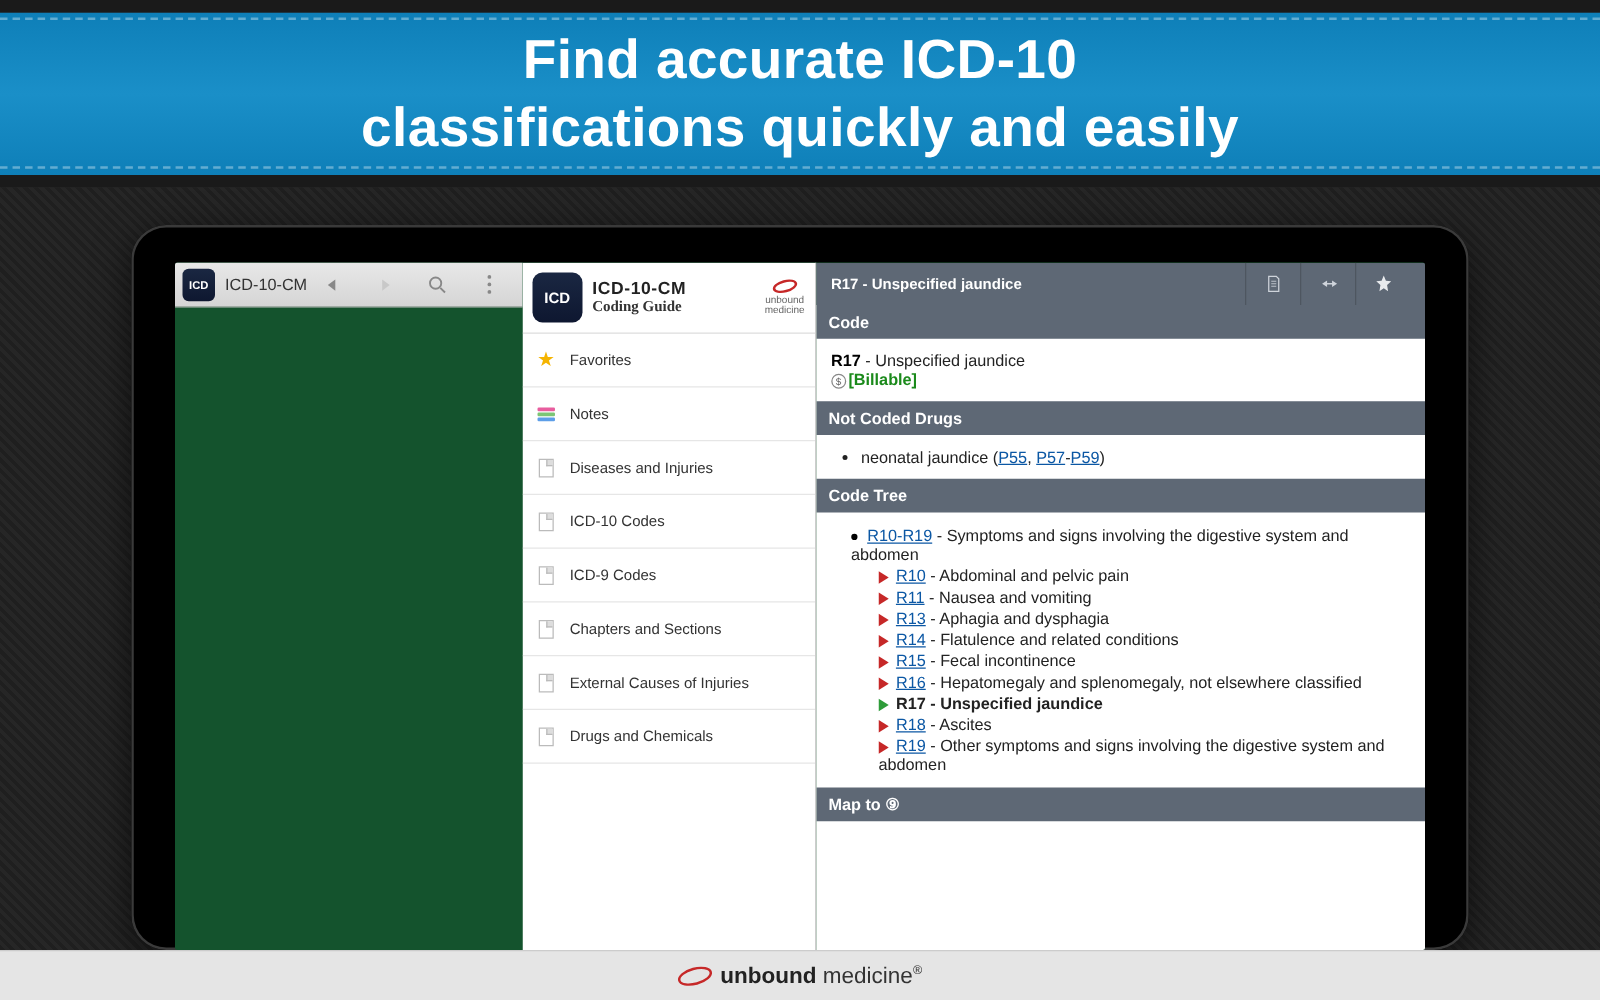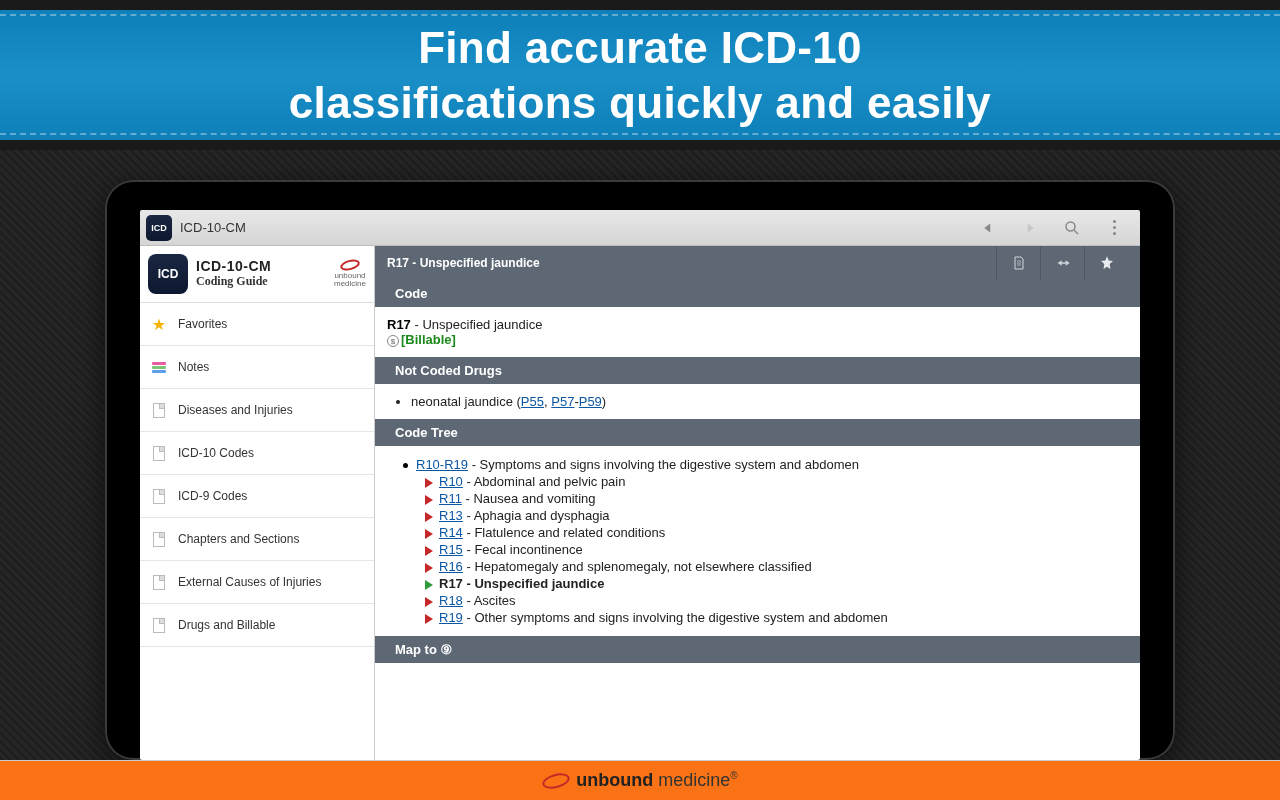--- a/index.html
+++ b/index.html
@@ -26,21 +26,21 @@
   background-image: repeating-linear-gradient(45deg, #1f1f1f 0, #1f1f1f 3px, #262626 3px, #262626 6px);
   height: 610px; position: relative; padding-top: 30px;
 }
 
 .tablet {
   margin: 0 auto; width: 1070px; height: 580px;
   background: #000; border-radius: 28px; padding: 30px 35px 0 35px;
   box-shadow: inset 0 0 0 2px #3a3a3a, 0 8px 30px rgba(0,0,0,0.6);
   overflow: hidden;
 }
-.screen { background: #14532d; height: 100%; border-radius: 2px; overflow: hidden; display: flex; flex-direction: column; }
+.screen { background: #14532d; height: 100%; border-radius: 2px; overflow: hidden; display: flex; }
 
 .appbar {
   height: 36px; background: linear-gradient(#e8e8e8,#d5d5d5);
   display: flex; align-items: center; padding: 0 6px;
   border-bottom: 1px solid #bdbdbd;
 }
 .appbar-icon {
   width: 26px; height: 26px; background: linear-gradient(#1a2742,#0e1730);
   border-radius: 5px; display: flex; align-items: center; justify-content: center;
   color: #fff; font-size: 9px; font-weight: bold; margin-right: 8px;
@@ -73,42 +73,42 @@
 .page-icon::after { content: ''; position: absolute; top: 0; right: 0; width: 4px; height: 4px; background: #ddd; border-left: 1px solid #bbb; border-bottom: 1px solid #bbb; }
 
 .main { flex: 1; display: flex; flex-direction: column; overflow: hidden; }
 .topic-bar { height: 34px; background: #5e6875; display: flex; align-items: center; padding: 0 12px; color: #fff; font-size: 12px; }
 .topic-title { flex: 1; font-weight: 600; }
 .topic-actions { display: flex; }
 .topic-btn { width: 44px; height: 34px; display: flex; align-items: center; justify-content: center; border-left: 1px solid #4e5660; cursor: pointer; }
 .topic-btn svg { width: 16px; height: 16px; fill: #cfd4db; }
 
 .content { flex: 1; overflow-y: auto; background: #fff; }
-.section-head { background: #5e6875; color: #fff; padding: 6px 20px; font-size: 13px; font-weight: 600; }
+.section-head { background: #5e6875; color: #fff; padding: 6px 10px; font-size: 13px; font-weight: 600; }
 .section-body { padding: 10px 12px; font-size: 13px; color: #222; }
 .code-line b { color: #000; }
 .billable { color: #1b8a1b; font-weight: 600; }
 .billable-icon { display: inline-block; width: 12px; height: 12px; border: 1px solid #888; border-radius: 50%; font-size: 8px; line-height: 11px; text-align: center; color: #666; margin-right: 2px; vertical-align: middle; }
 
 ul.plain { list-style: disc; padding-left: 24px; }
 .link { color: #0b57a4; text-decoration: underline; cursor: pointer; }
 
 .tree-root { font-size: 13px; }
 .tree-root .l1 { padding-left: 0; }
 .tree-root .l2 { padding-left: 16px; }
 .tree-root .l3 { padding-left: 38px; }
 .tree-row { padding: 1px 0; }
 .tri { display: inline-block; width: 0; height: 0; border-top: 5px solid transparent; border-bottom: 5px solid transparent; border-left: 8px solid #c62828; margin-right: 6px; vertical-align: middle; }
 .tri.green { border-left-color: #2e9c3a; }
 .bullet { display: inline-block; width: 5px; height: 5px; background: #000; border-radius: 50%; margin-right: 8px; vertical-align: middle; }
 .bold { font-weight: 700; }
 
 .footer {
   position: absolute; bottom: 0; left: 0; right: 0; height: 40px;
-  background: #f97316; border-top: 1px solid #ccc;
+  background: #e5e5e5; border-top: 1px solid #ccc;
   display: flex; align-items: center; justify-content: center;
 }
 .footer-logo { display: flex; align-items: center; gap: 6px; }
 .footer-swirl { width: 28px; height: 14px; border: 2.5px solid #c62828; border-radius: 50%; transform: rotate(-15deg); }
 .footer-text { font-size: 18px; color: #333; font-weight: 400; }
 .footer-text .ub { font-weight: 700; color: #222; }
 .footer-text .reg { font-size: 10px; vertical-align: super; }
 
 .dots { display: flex; flex-direction: column; gap: 3px; }
 .dots span { width: 3px; height: 3px; background: #888; border-radius: 50%; }
@@ -213,21 +213,21 @@
               <div class="side-item">
                 <div class="sicon">
                   <div class="page-icon"></div>
                 </div>
                 <span>External Causes of Injuries</span>
               </div>
               <div class="side-item">
                 <div class="sicon">
                   <div class="page-icon"></div>
                 </div>
-                <span>Drugs and Billable</span>
+                <span>Drugs and Chemicals</span>
               </div>
             </div>
         </div>
 
         <div class="main">
           <div class="topic-bar">
             <div class="topic-title">R17 - Unspecified jaundice</div>
             <div class="topic-actions">
               <div class="topic-btn">
                   <svg viewBox="0 0 24 24">

